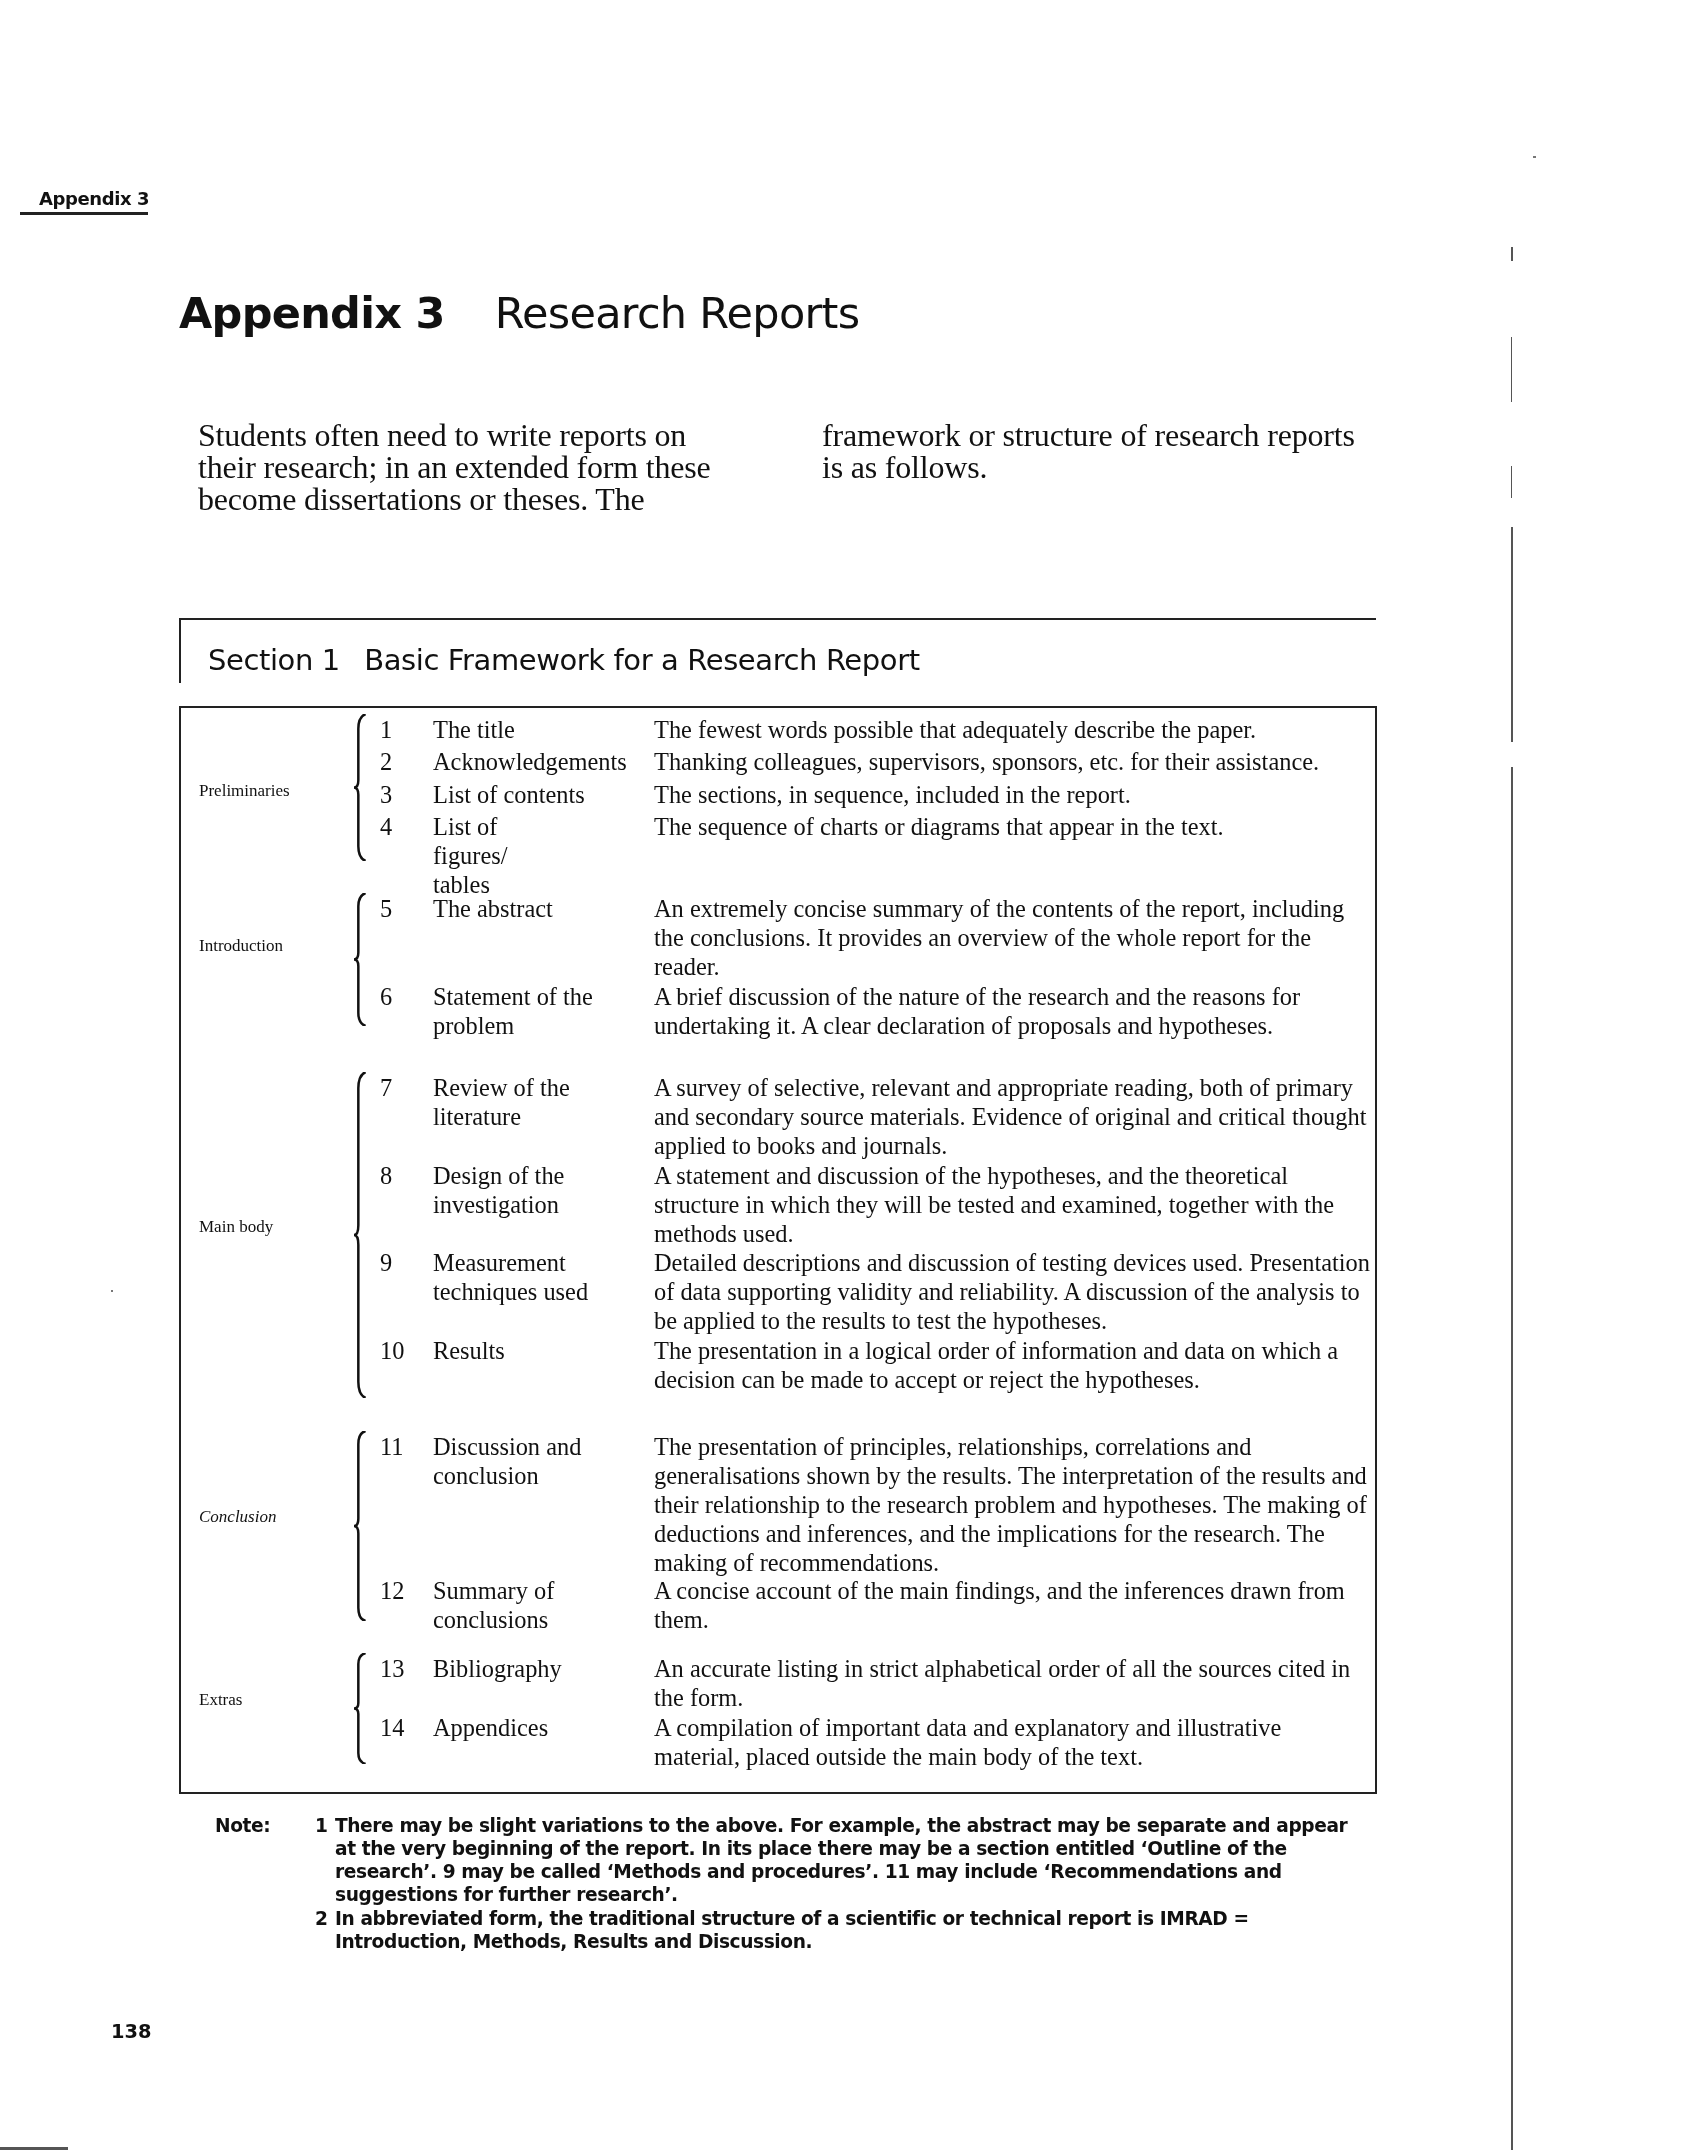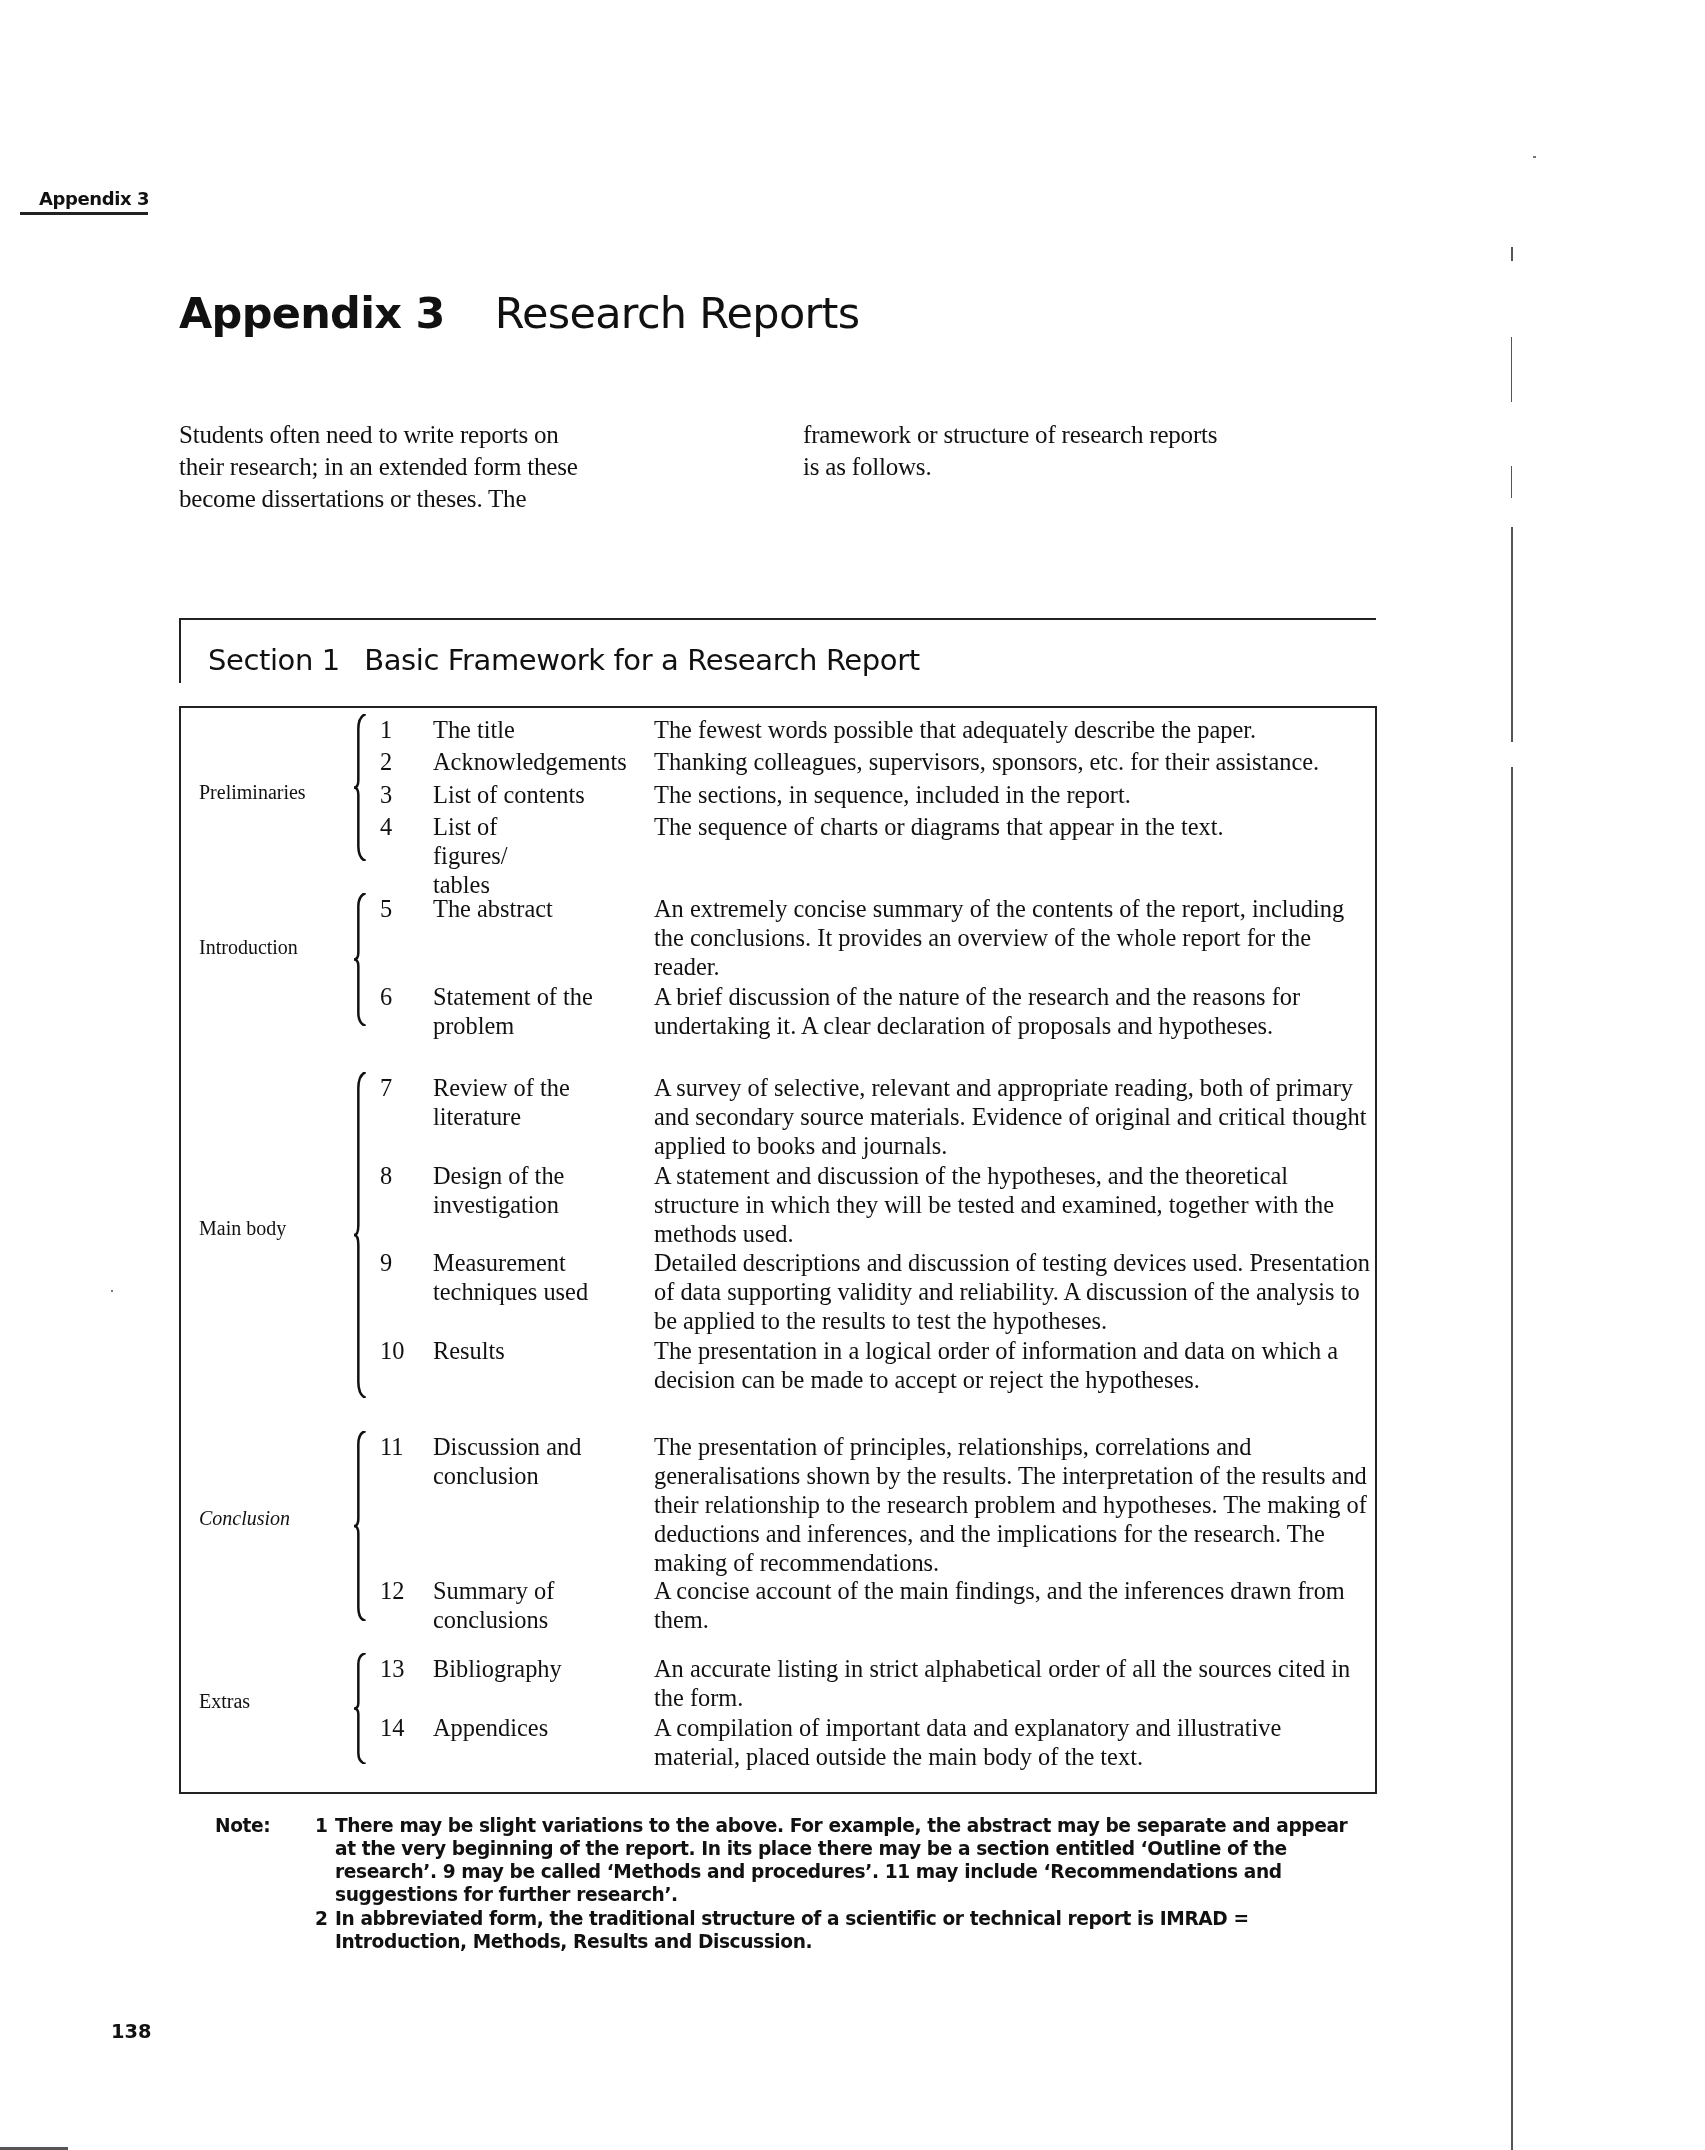--- a/index.html
+++ b/index.html
@@ -8,34 +8,34 @@
   .sans { font-family:"DejaVu Sans", "Liberation Sans", sans-serif; }
   .serif { font-family:"Liberation Serif", "DejaVu Serif", serif; }
 
   #running-head { left:39px; top:188px; font-size:18px; font-weight:bold; letter-spacing:-0.4px; }
   #running-rule { left:20px; top:212px; width:128px; height:2.9px; background:#222; }
 
   #page-title { left:179px; top:288px; font-size:43px; white-space:nowrap; letter-spacing:-0.7px; }
   #page-title .num { font-weight:bold; }
   #page-title .gap { display:inline-block; width:50px; }
 
-  .intro { font-size:25px; line-height:32px; letter-spacing:-0.2px; }
+  .intro { font-size:32px; line-height:32px; letter-spacing:-0.2px;margin-left:19px; }
   #intro-left { left:179px; top:419px; width:588px; }
   #intro-right { left:803px; top:419px; width:588px; }
 
   #section-rule { left:179px; top:618px; width:1197px; height:2.2px; background:#222; }
   #section-tick { left:179px; top:618px; width:2.2px; height:65px; background:#222; }
   #section-title { left:208px; top:643px; font-size:29px; white-space:nowrap; letter-spacing:-0.4px; }
   #section-title .sect { font-weight:normal; }
   #section-title .gap { display:inline-block; width:24.4px; }
 
   #table-box { left:179px; top:706px; width:1194px; height:1084px; border:2.2px solid #222; border-top-width:2.9px; border-bottom-width:2.9px; }
 
   .group { position:absolute; left:0; width:100%; }
-  .group-label { position:absolute; left:18px; font-size:20px; }
+  .group-label { position:absolute; left:18px; font-size:17px; }
   .brace { position:absolute; left:173px; width:13px; }
   .brace svg { width:13px; height:100%; display:block; }
   .row { position:absolute; left:0; width:100%; font-size:24.4px; line-height:29px; }
   .row .num { position:absolute; left:199px; width:29px; }
   .row .term { position:absolute; left:252px; width:215px; }
   .row .desc { position:absolute; left:473px; width:717px; }
 
   #notes { left:215px; top:1814px; width:1147px; font-size:18.6px; line-height:23px; font-weight:bold; letter-spacing:-0.4px; }
   #notes .label { position:absolute; left:0; top:0; }
   #notes .note { position:absolute; left:100px; width:1047px; }

